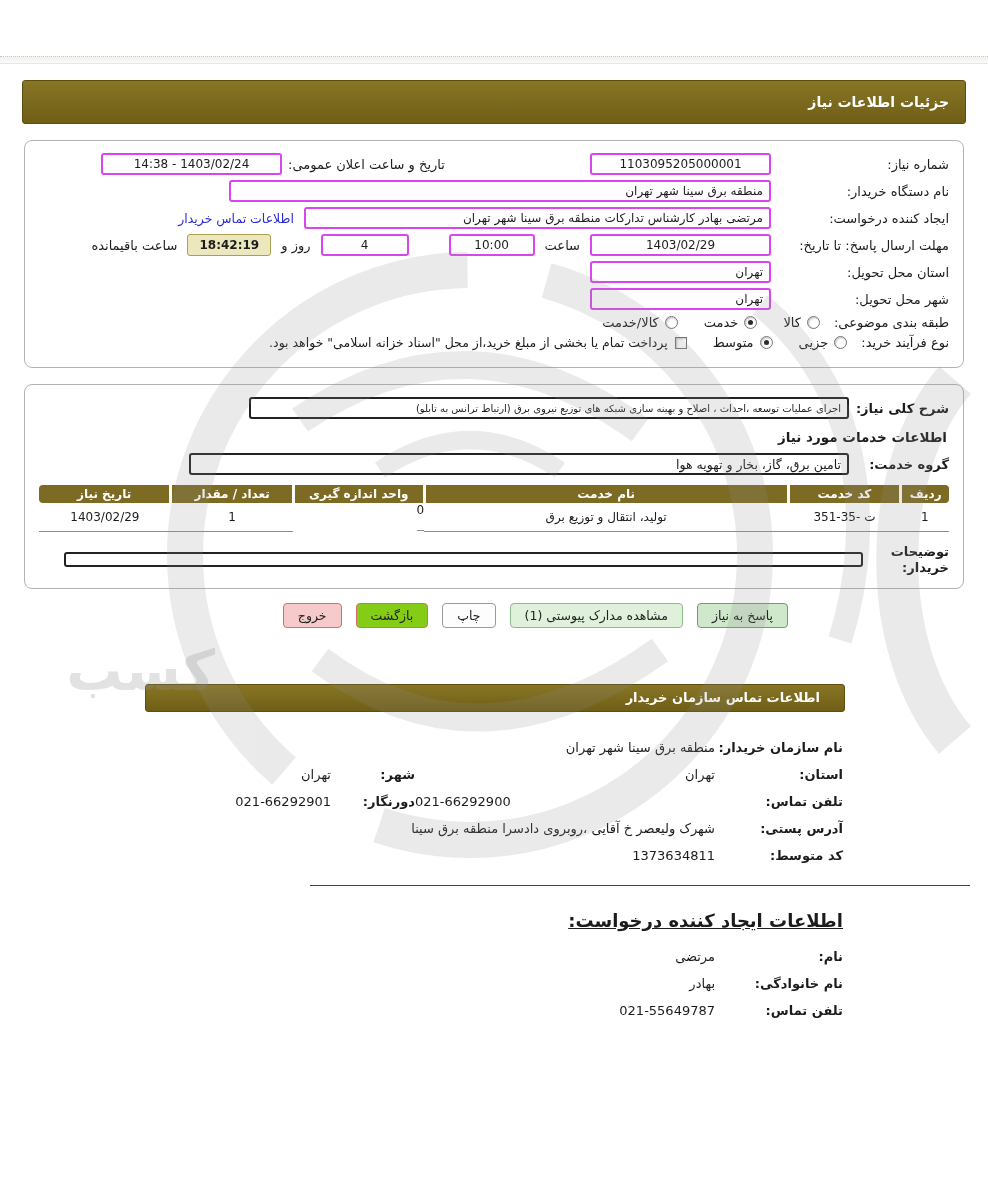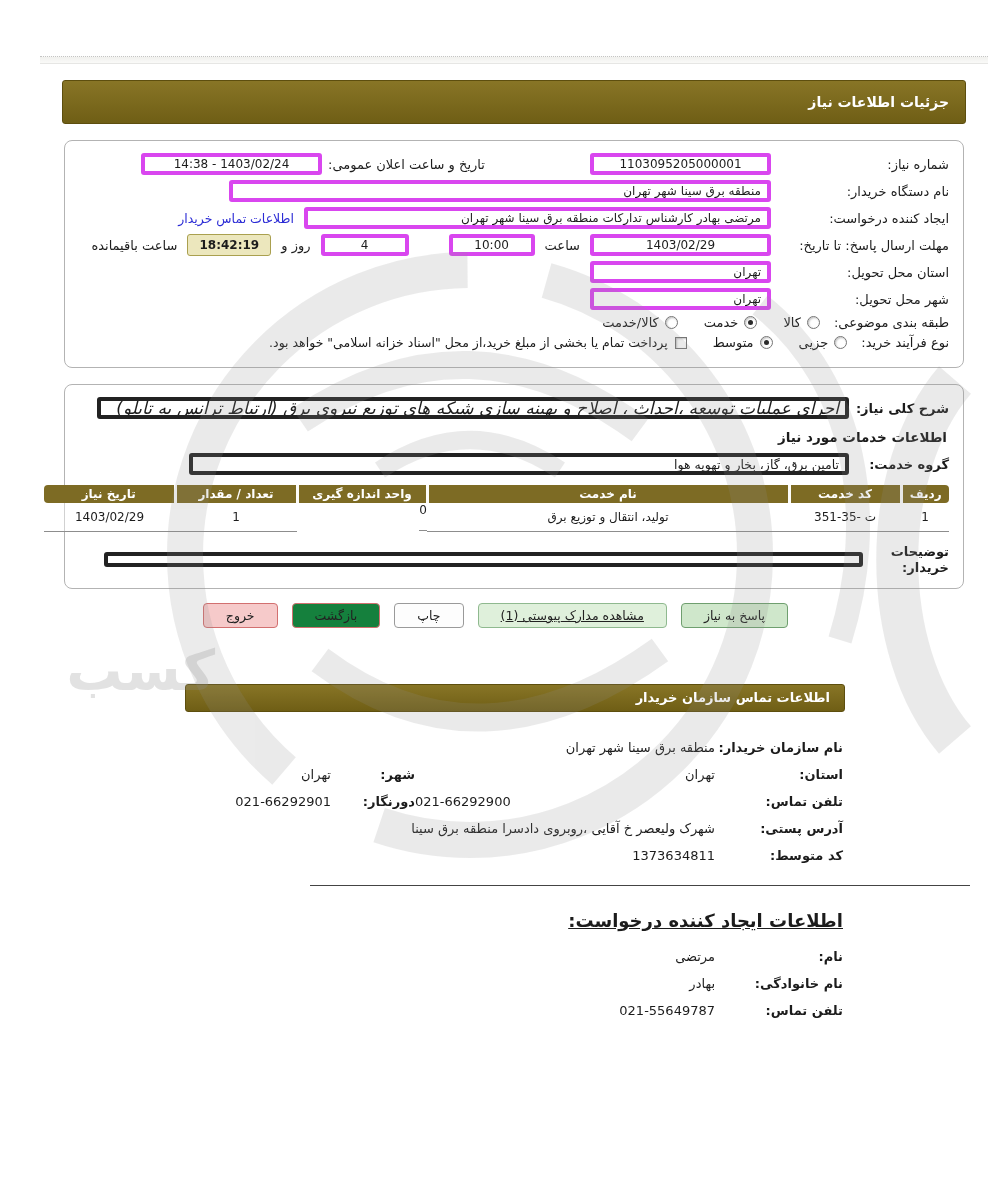--- a/index.html
+++ b/index.html
@@ -2,53 +2,53 @@
 <html lang="fa" dir="rtl"><head>
 <meta charset="utf-8">
 <style>
   * { box-sizing: border-box; margin: 0; padding: 0; }
   html,body { width: 988px; height: 1202px; }
   body {
     font-family: "DejaVu Sans", "Liberation Sans", sans-serif;
     font-size: 13px; color: #1c1c1c; background: #ffffff;
     direction: rtl; position: relative; overflow: hidden;
   }
-  .page { position: relative; z-index: 1; margin-left: 40px; }
+  .page { position: relative; z-index: 1; }
 
   
   .top-space { height: 56px; }
   .top-band { height: 8px; background: linear-gradient(#f1f1ee,#fafaf8); border-top: 1px dotted #c4c4c4; border-bottom: 1px solid #e6e6e4; }
 
   
   .bar {
     background: linear-gradient(#887526,#6f5e15);
     border: 1px solid #5d4e0e; border-radius: 3px;
     color: #fff; font-weight: bold; font-size: 14px;
   }
   .bar1 { margin: 16px 22px 0; height: 44px; line-height: 42px; padding-right: 16px; }
-  .bar2 { margin: 56px 143px 0 145px; height: 28px; line-height: 26px; padding-right: 14px; font-size: 13px; }
+  .bar2 { margin: 56px 143px 0 145px; height: 28px; line-height: 26px; padding-right: 24px; font-size: 13px; }
 
   
   .panel { margin: 16px 24px 0; border: 1px solid #b3b3b3; border-radius: 8px; padding: 12px 14px; background: transparent; }
 
   .frow { display: flex; align-items: center; margin-bottom: 5px; }
   .flabel { width: 178px; min-width: 178px; white-space: nowrap; font-size: 13px; }
   .flabel.auto { width: auto; min-width: 0; margin-left: 14px; }
   .flabel.bold { font-weight: bold; }
   .flabel.narrow { width: 100px; min-width: 100px; }
 
   .box {
-    border: 4px solid #d946ef; border-radius: 3px; height: 22px;
+    border: 2px solid #d946ef; border-radius: 3px; height: 22px;
     background: rgba(255,255,255,.75); display: flex; align-items: center;
     font-size: 12px; padding: 0 6px; overflow: hidden; white-space: nowrap;
   }
   .box.ltr { direction: ltr; justify-content: center; }
   .w180 { width: 181px; } .w86 { width: 86px; } .w88 { width: 88px; }
   .wide { width: 542px; } .creator-box { width: 467px; }
-  .desc-box { width: 752px; border-color: #222; font-size: 17px; font-style: italic; }
+  .desc-box { width: 600px; border-color: #222; font-size: 10px; }
   .group-box { width: 660px; border-color: #222; font-size: 12.5px; }
   .notes-box { flex: 1; height: 15px; border-color: #222; margin-right: 8px; }
 
   .countdown { width: 84px; background: #ece7bd; border: 1px solid #aaa04f; font-weight: bold; }
 
   .pair { margin-right: auto; margin-left: 62px; display: flex; align-items: center; gap: 6px; }
   .inline-label { margin: 0 10px; white-space: nowrap; }
   .gap-right { margin-right: 40px; }
 
   .link { color: #2b2bd5; font-size: 12.5px; margin-right: 10px; cursor: pointer; white-space: nowrap; }
@@ -80,28 +80,28 @@
   }
   .col-row { width: 48px; } .col-code { width: 112px; } .col-name { width: 362px; }
   .col-unit { width: 130px; } .col-qty { width: 122px; } .col-date { width: 131px; }
 
   .notes-row { display: flex; align-items: center; padding-left: 25px; }
   .notes-label { width: 78px; min-width: 78px; font-weight: bold; font-size: 13px; line-height: 1.25; }
 
   
   .actions { display: flex; gap: 14px; margin: 14px 200px 0 0; }
   .btn {
-    height: 25px; border-radius: 4px; font-size: 12.5px; padding: 0 22px;
+    height: 25px; border-radius: 4px; font-size: 12.5px; padding: 0 14px;
     border: 1px solid #999; display: flex; align-items: center; justify-content: center;
     cursor: pointer; color: #222; white-space: nowrap; font-family: inherit;
   }
   .btn-respond { background: #cfe7cb; border-color: #6f9f6f; }
-  .btn-attach  { background: #dff0db; border-color: #8fb98f; text-decoration: underline; }
+  .btn-attach  { background: #dff0db; border-color: #8fb98f; }
   .btn-print   { background: #fdfdfd; border-color: #9a9a9a; }
-  .btn-back    { background: #15803d; border-color: #d27070; }
+  .btn-back    { background: #84cc16; border-color: #d27070; }
   .btn-exit    { background: #f6caca; border-color: #d27070; }
 
   
   .contact { margin: 28px 145px 0 0; width: 700px; }
   .crow { display: flex; align-items: center; margin-bottom: 12px; font-size: 13px; }
   .clabel { width: 128px; min-width: 128px; font-weight: bold; white-space: nowrap; }
   .cvalue { white-space: nowrap; }
   .cvalue.fixed { width: 300px; }
   .clabel2 { width: 84px; min-width: 84px; font-weight: bold; white-space: nowrap; }
   .ltrtxt { direction: ltr; unicode-bidi: isolate; display: inline-block; }

